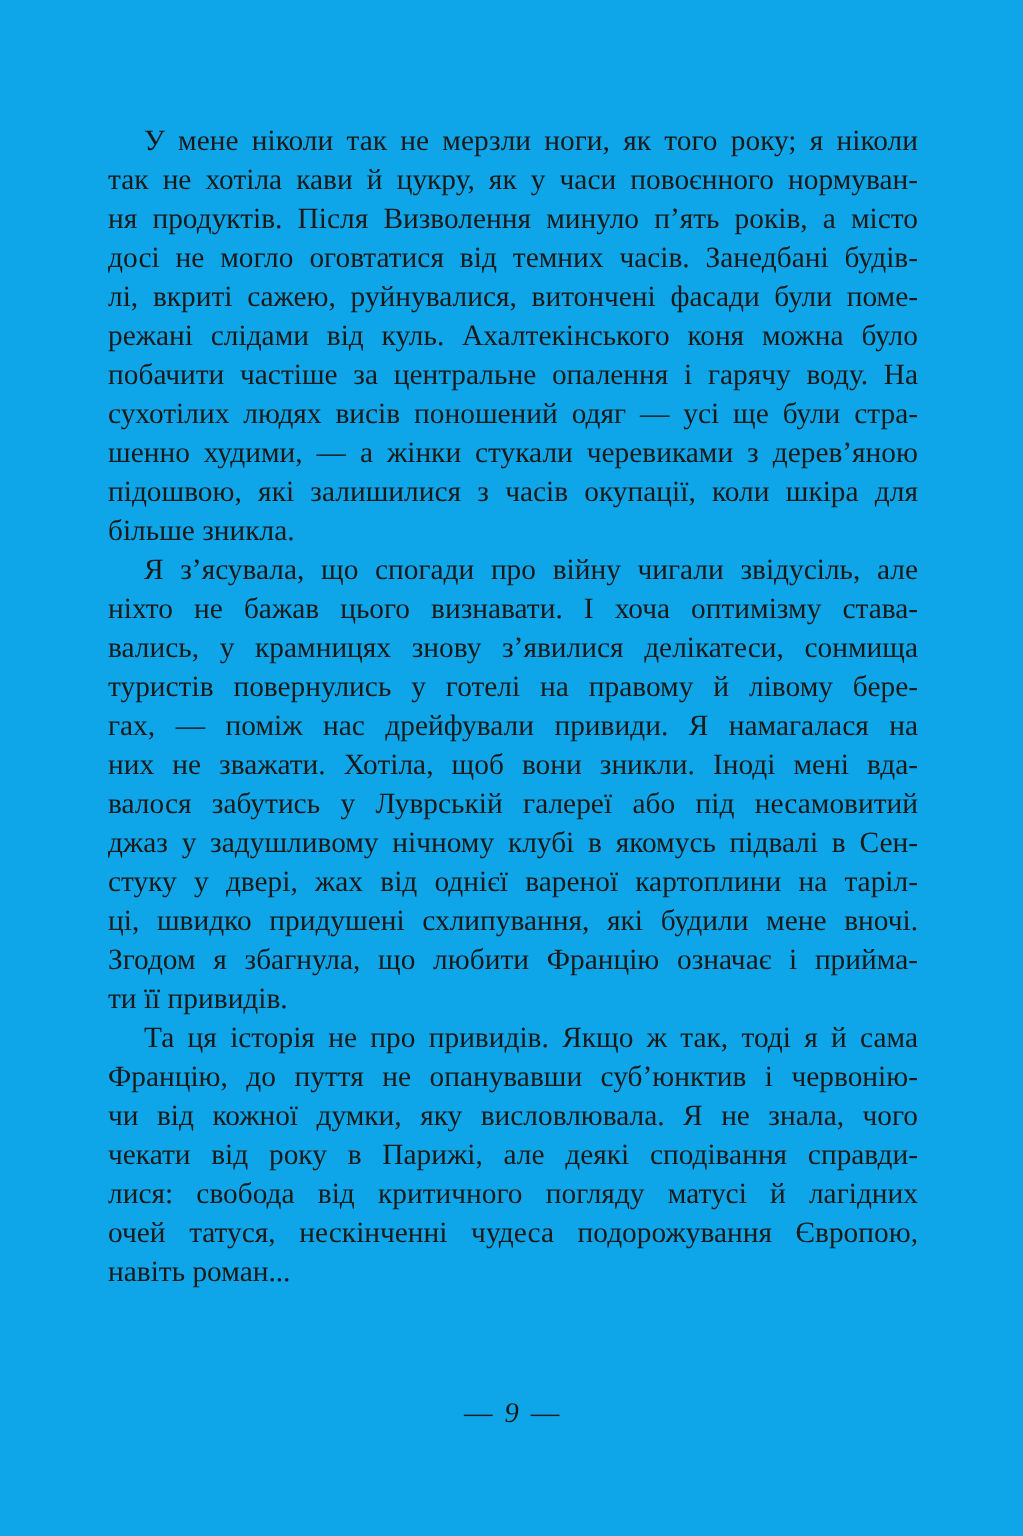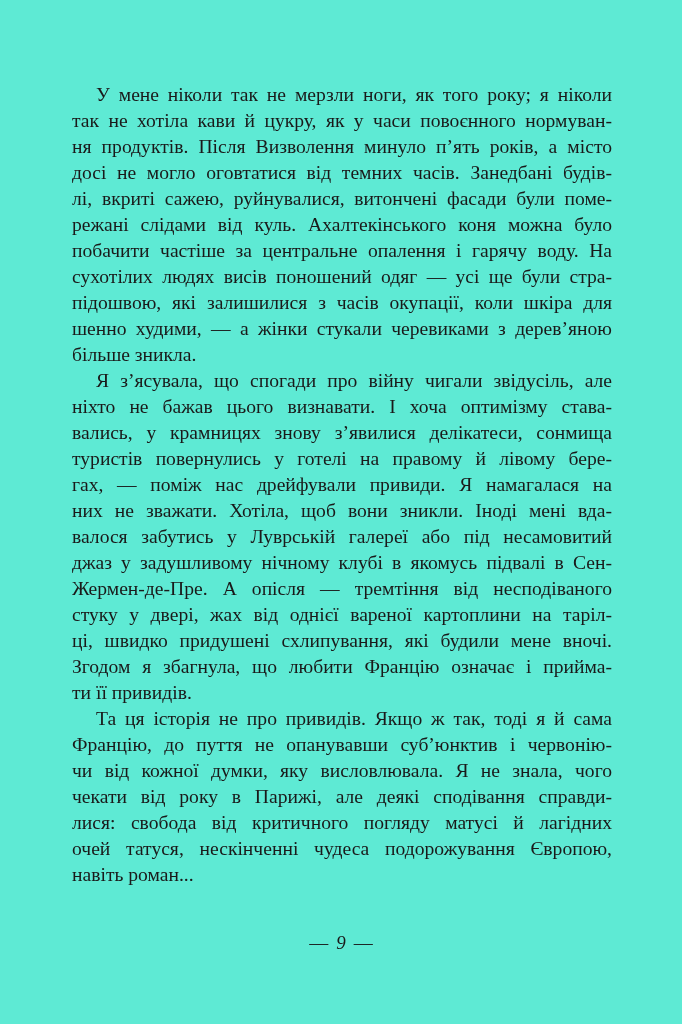--- a/index.html
+++ b/index.html
@@ -11,21 +11,21 @@
       width: 682px;
       height: 1024px;
       position: relative;
       overflow: hidden;
     }
     .page {
       position: absolute;
       left: 0; top: 0;
       width: 682px;
       height: 1024px;
-      background: #5eead4;
+      background: #0ea5e9;
     }
     .text-column {
       position: absolute;
       left: 72px;
       top: 82px;
       width: 540px;
       font-family: "Liberation Serif", "DejaVu Serif", serif;
       font-size: 19.6px;
       line-height: 26px;
       color: #1a1a1a;
@@ -69,35 +69,34 @@
 
     <p class="paragraph">
       <span class="line indent">У мене ніколи так не мерзли ноги, як того року; я ніколи</span>
       <span class="line">так не хотіла кави й цукру, як у часи повоєнного нормуван-</span>
       <span class="line">ня продуктів. Після Визволення минуло п’ять років, а місто</span>
       <span class="line">досі не могло оговтатися від темних часів. Занедбані будів-</span>
       <span class="line">лі, вкриті сажею, руйнувалися, витончені фасади були поме-</span>
       <span class="line">режані слідами від куль. Ахалтекінського коня можна було</span>
       <span class="line">побачити частіше за центральне опалення і гарячу воду. На</span>
       <span class="line">сухотілих людях висів поношений одяг — усі ще були стра-</span>
+      <span class="line">шенно худими, — а жінки стукали черевиками з дерев’яною</span>
       <span class="line">підошвою, які залишилися з часів окупації, коли шкіра для</span>
-      <span class="line">шенно худими, — а жінки стукали черевиками з дерев’яною</span>
       <span class="line last">більше зникла.</span>
     </p>
 
     <p class="paragraph">
       <span class="line indent">Я з’ясувала, що спогади про війну чигали звідусіль, але</span>
       <span class="line">ніхто не бажав цього визнавати. І хоча оптимізму става-</span>
       <span class="line">вались, у крамницях знову з’явилися делікатеси, сонмища</span>
       <span class="line">туристів повернулись у готелі на правому й лівому бере-</span>
       <span class="line">гах, — поміж нас дрейфували привиди. Я намагалася на</span>
       <span class="line">них не зважати. Хотіла, щоб вони зникли. Іноді мені вда-</span>
       <span class="line">валося забутись у Луврській галереї або під несамовитий</span>
       <span class="line">джаз у задушливому нічному клубі в якомусь підвалі в Сен-</span>
-      <span class="line">Жермен-де-Пре. А опісля — тремтіння від несподіваного</span>
       <span class="line">стуку у двері, жах від однієї вареної картоплини на таріл-</span>
       <span class="line">ці, швидко придушені схлипування, які будили мене вночі.</span>
       <span class="line">Згодом я збагнула, що любити Францію означає і прийма-</span>
       <span class="line last">ти її привидів.</span>
     </p>
 
     <p class="paragraph">
       <span class="line indent">Та ця історія не про привидів. Якщо ж так, тоді я й сама</span>
       <span class="line">Францію, до пуття не опанувавши суб’юнктив і червонію-</span>
       <span class="line">чи від кожної думки, яку висловлювала. Я не знала, чого</span>

